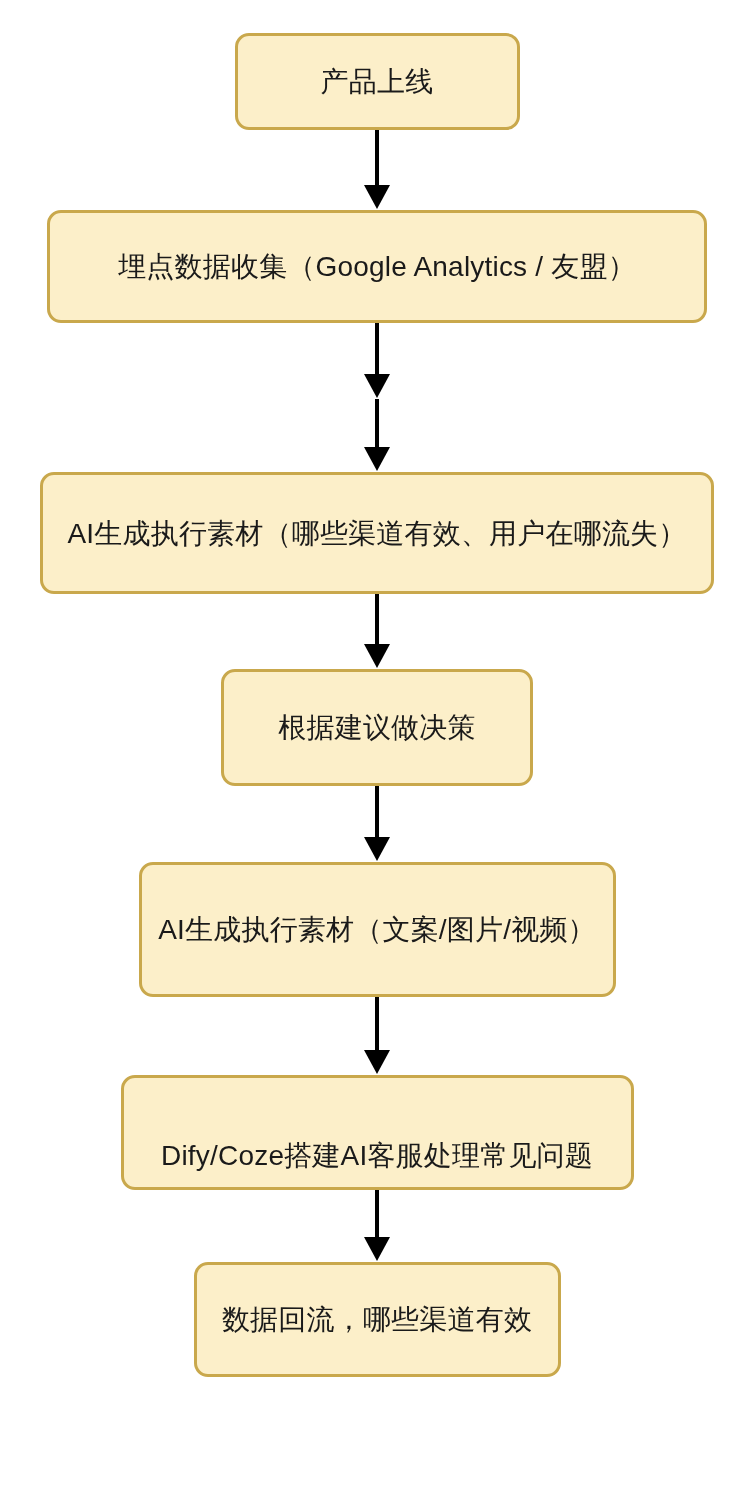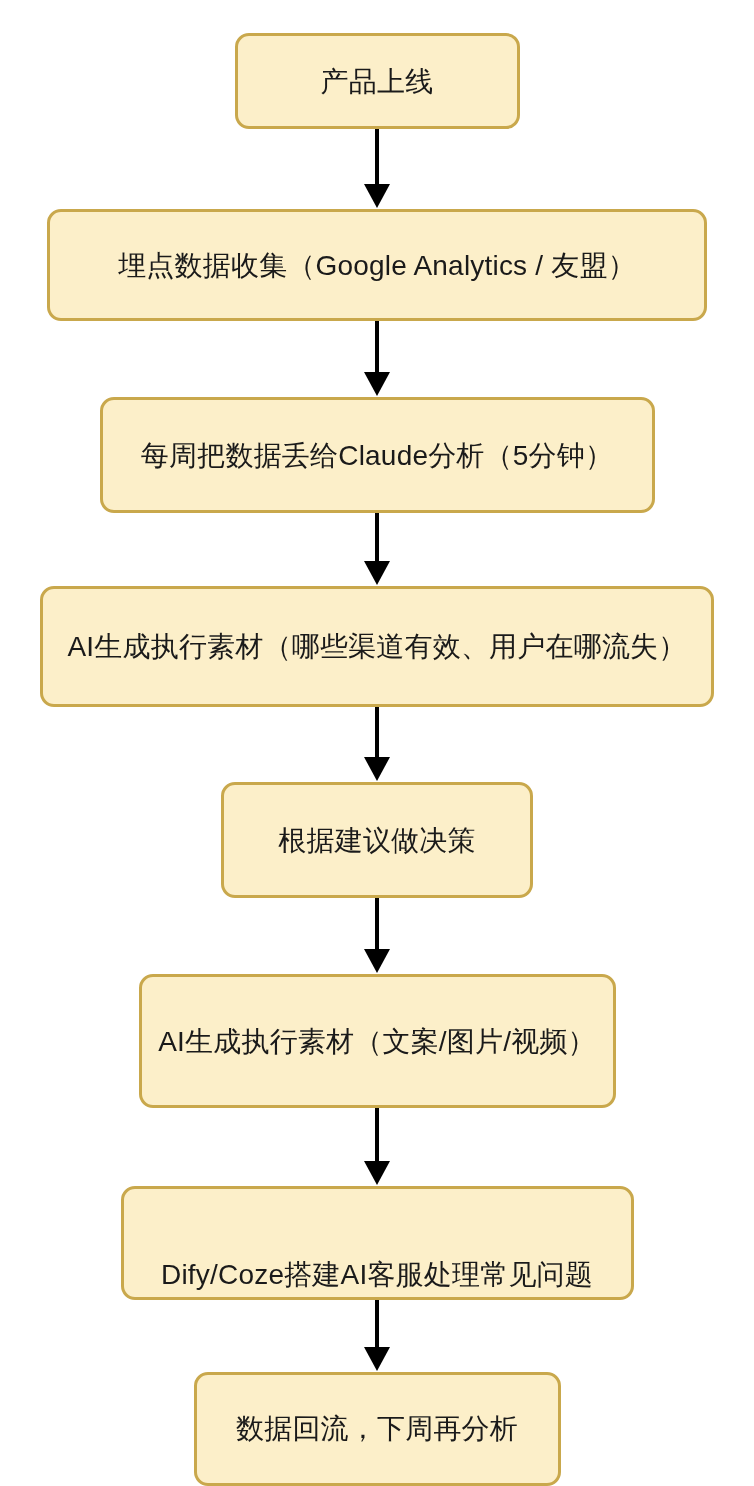--- a/index.html
+++ b/index.html
@@ -28,21 +28,21 @@
     border-radius: 14px;
     display: flex;
     align-items: center;
     justify-content: center;
     text-align: center;
     color: #1a1a1a;
     font-size: 28px;
     line-height: 1.25;
     letter-spacing: 0.2px;
     white-space: nowrap;
-    padding: 5px 14px;
+    padding: 14px 14px;
   }
   .node-label {
     display: block;
   }
   .connector {
     width: 40px;
     display: flex;
     align-items: center;
     justify-content: center;
   }
@@ -87,23 +87,20 @@
     <span class="node-label">埋点数据收集（Google Analytics / 友盟）</span>
   </div>
 
   <div class="connector c2">
     <svg width="34" height="76" viewBox="0 0 34 76" aria-hidden="true">
       <line x1="17" y1="0" x2="17" y2="56" stroke="#000000" stroke-width="4"></line>
       <polygon points="17,75 4,51 30,51" fill="#000000"></polygon>
     </svg>
   </div>
 
-  <div class="node n3">
-    <span class="node-label">每周把数据丢给Claude分析（5分钟）</span>
-  </div>
 
   <div class="connector c3">
     <svg width="34" height="73" viewBox="0 0 34 73" aria-hidden="true">
       <line x1="17" y1="0" x2="17" y2="53" stroke="#000000" stroke-width="4"></line>
       <polygon points="17,72 4,48 30,48" fill="#000000"></polygon>
     </svg>
   </div>
 
   <div class="node n4">
     <span class="node-label">AI生成执行素材（哪些渠道有效、用户在哪流失）</span>
@@ -143,16 +140,16 @@
   </div>
 
   <div class="connector c7">
     <svg width="34" height="72" viewBox="0 0 34 72" aria-hidden="true">
       <line x1="17" y1="0" x2="17" y2="52" stroke="#000000" stroke-width="4"></line>
       <polygon points="17,71 4,47 30,47" fill="#000000"></polygon>
     </svg>
   </div>
 
   <div class="node n8">
-    <span class="node-label">数据回流，下周再分析</span>
+    <span class="node-label">数据回流，哪些渠道有效</span>
   </div>
 
 </div>
 
 </body></html>

